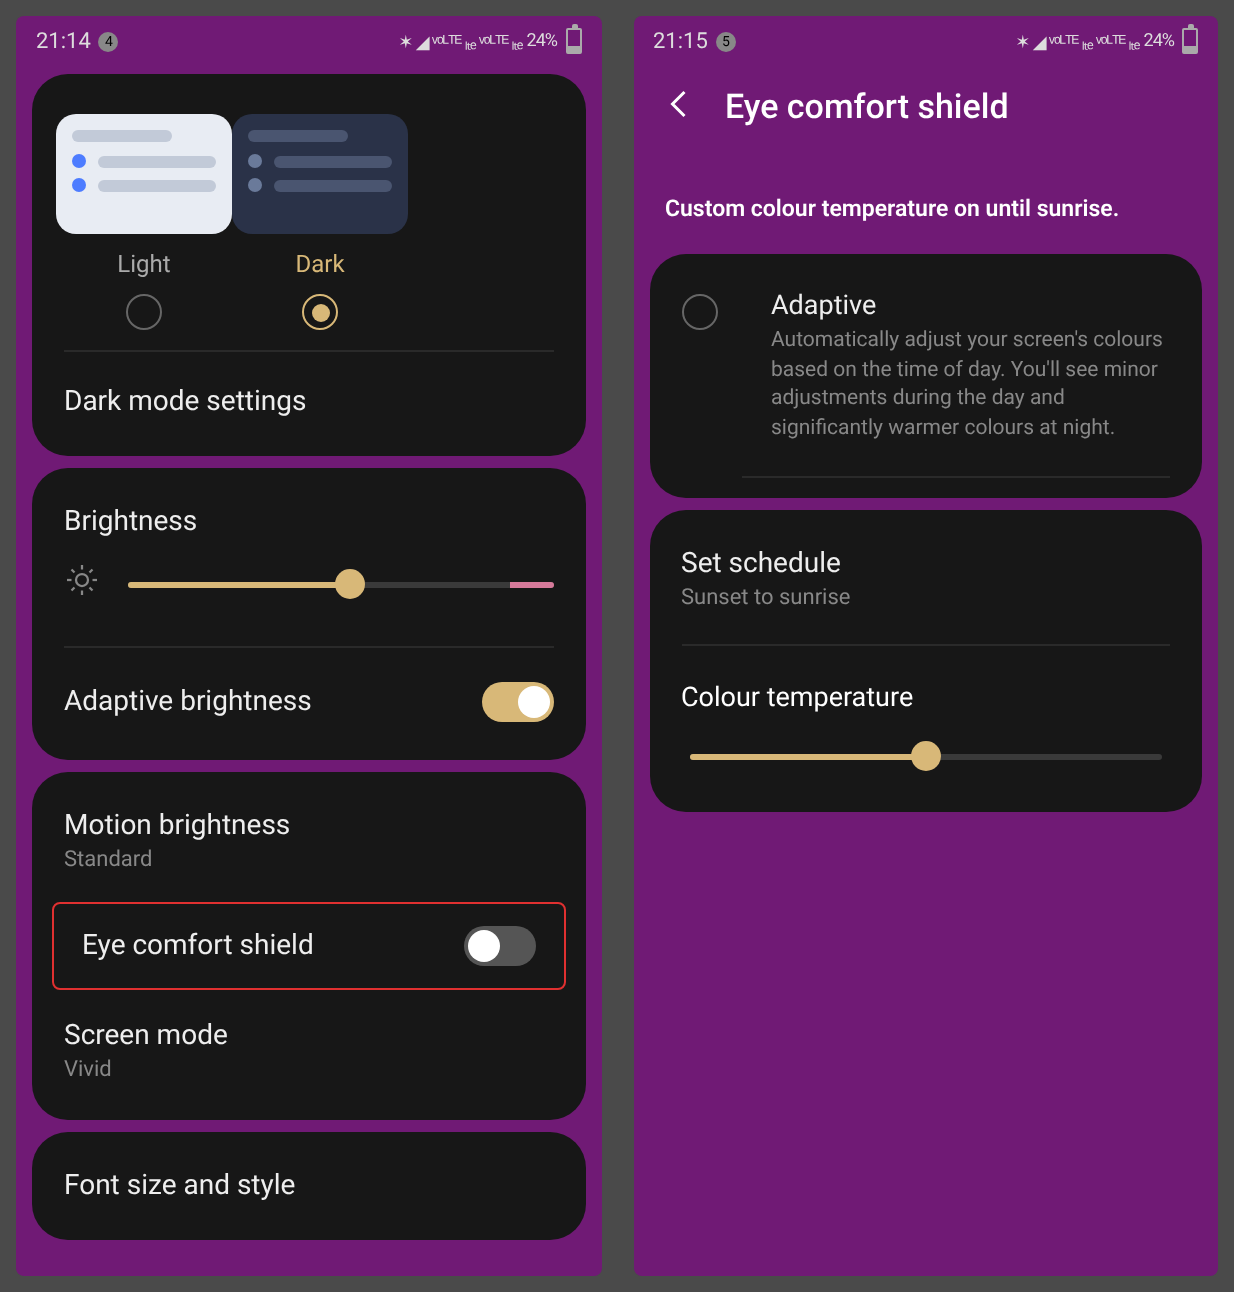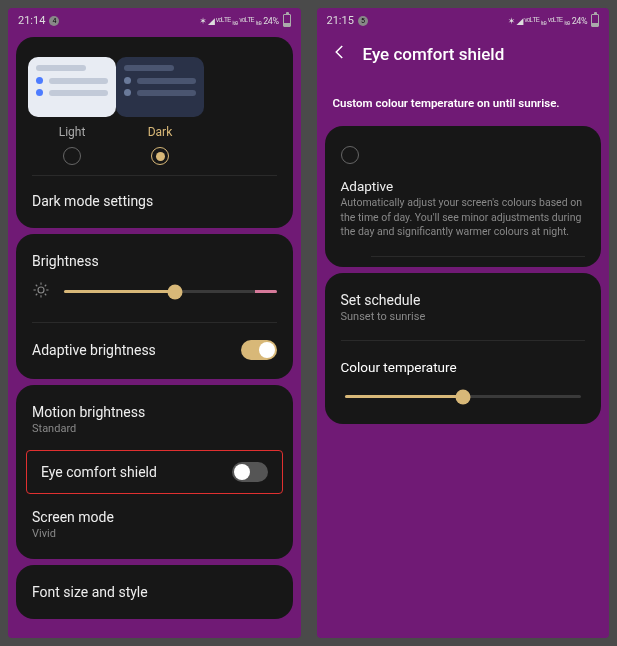--- a/index.html
+++ b/index.html
@@ -180,24 +180,23 @@
       border: 1.5px solid #e03030;
       border-radius: 4px;
       margin: 2px 10px;
     }
     .highlighted .item { padding: 11px 14px; }
     .desc-block { padding: 10px 16px; }
     .desc-text { font-size: 11.5px; color: #ccc; line-height: 1.5; }
     .desc-bold { font-weight: 600; margin-top: 10px; font-size: 11.5px; }
     .radio-item {
       display: flex;
-      gap: 14px;
+      gap: 27px;
       padding: 12px 16px;
       align-items: flex-start;
-      flex-direction: column;
     }
     .radio-item .radio { margin-top: 2px; flex-shrink: 0; }
     .radio-body { flex: 1; }
     .radio-title { font-size: 13.5px; color: #eee; margin-bottom: 2px; }
     .radio-desc { font-size: 10.5px; color: #888; line-height: 1.4; }
     .on-toggle-row {
       background: #242424;
       border-radius: 18px;
       margin: 6px 8px;
       padding: 16px 18px;

